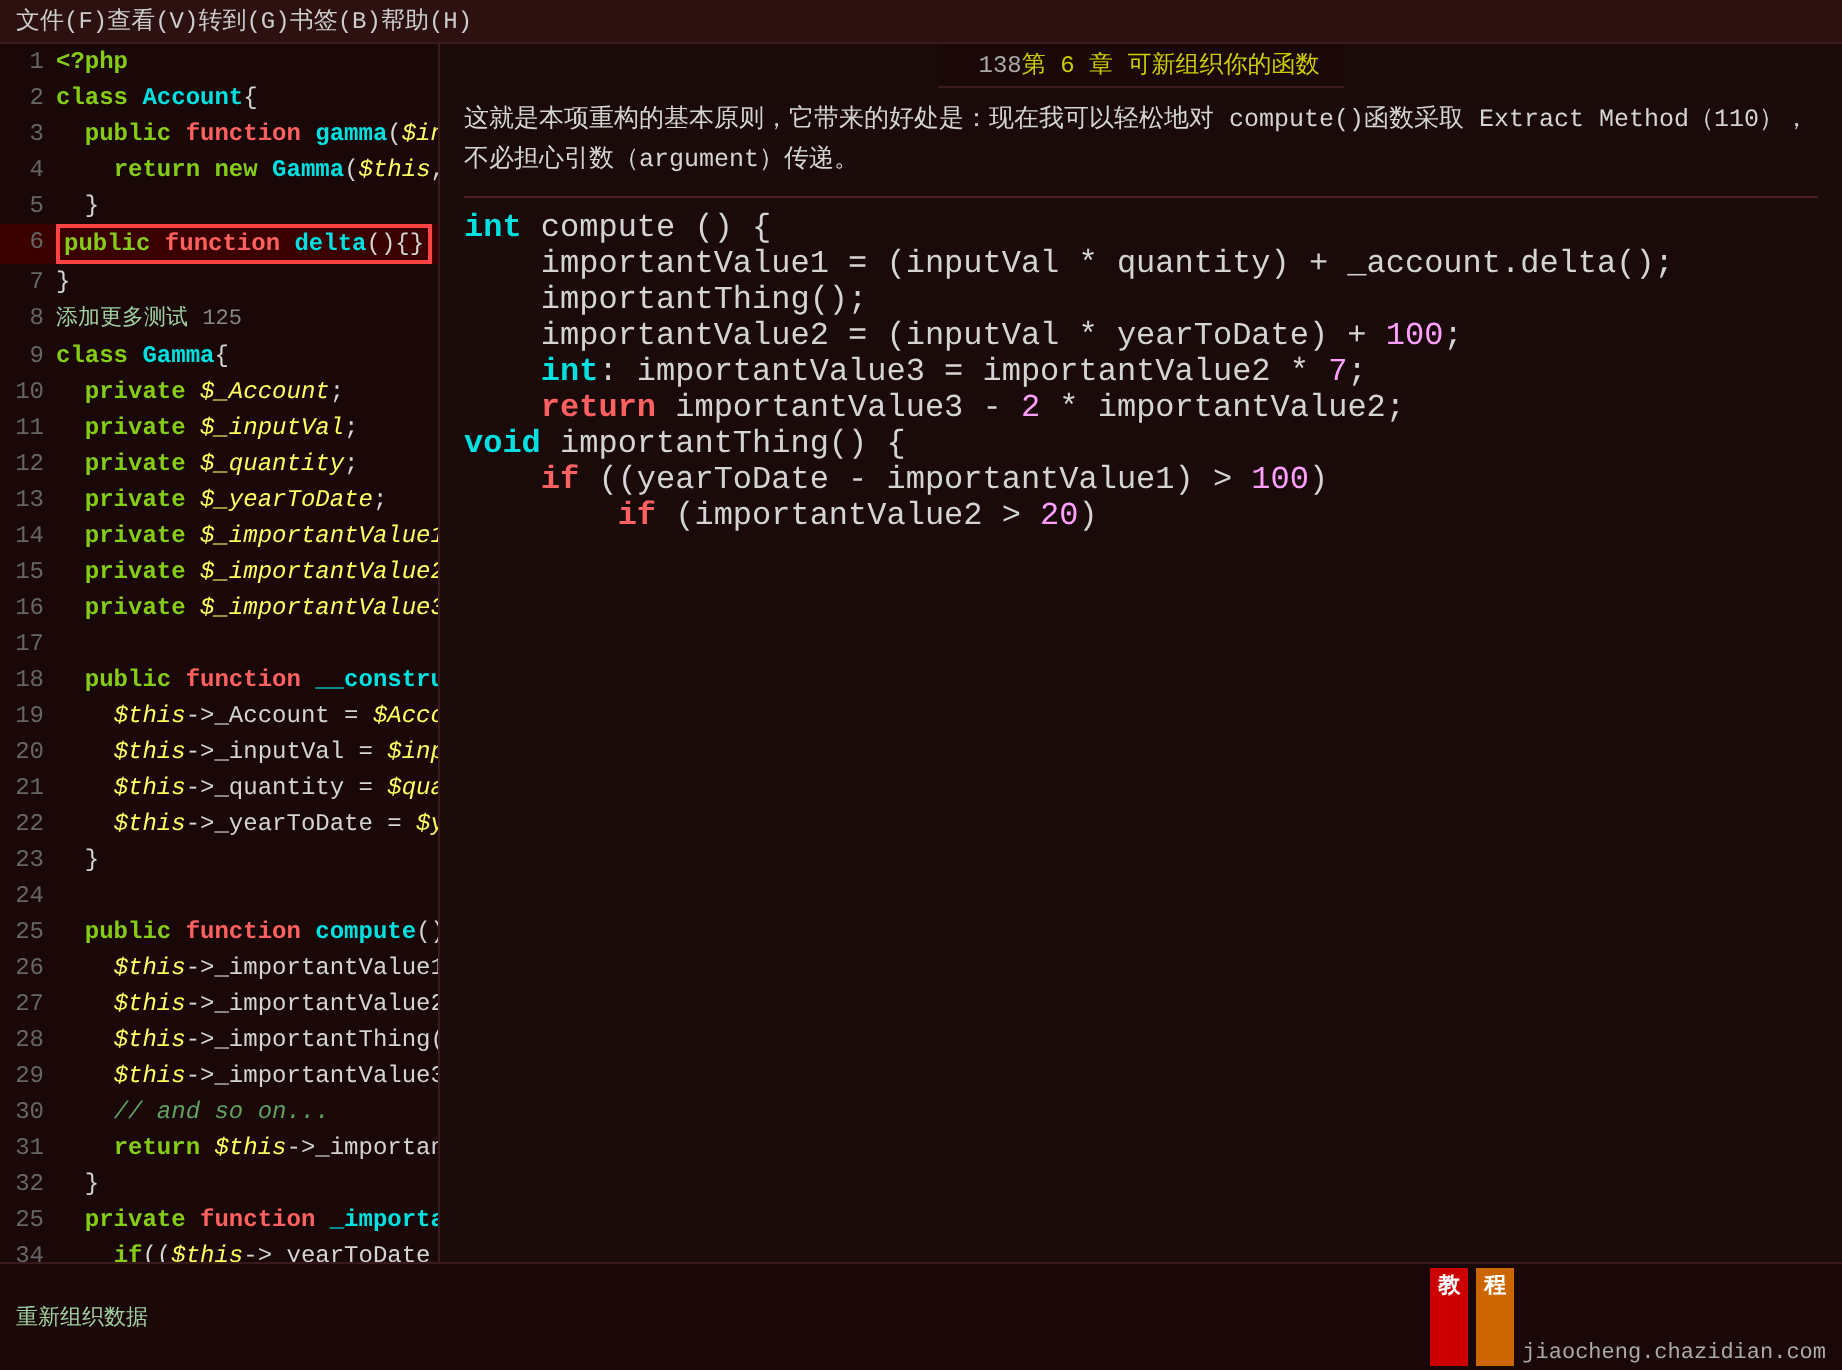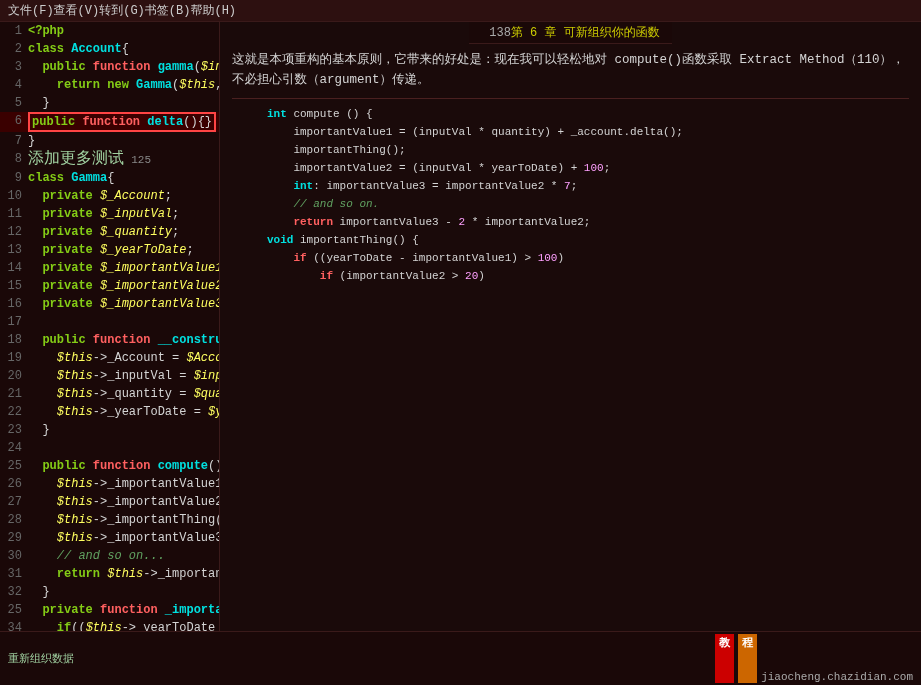--- a/index.html
+++ b/index.html
@@ -86,21 +86,21 @@
     .var { color: #ffff60; font-style: italic; }
     .comment { color: #60a060; font-style: italic; }
     .hl-line { background: #3a0000; }
     .hl-box {
       display: inline-block;
       border: 2px solid #ff4444;
       padding: 0 2px;
       background: #3a0000;
       line-height: 16px;
     }
-    .sidebar-item-text { color: #a0d0a0; font-size: 16px; }
+    .sidebar-item-text { color: #a0d0a0; font-size: 11px; }
     .sidebar-item-num { color: #888; font-size: 11px; }
 
     
     .right-panel {
       flex: 1;
       background: #1a0a0a;
       display: flex;
       flex-direction: column;
       overflow: hidden;
       align-items: center;
@@ -139,24 +139,23 @@
 
     .right-code .desc-text {
       color: #d4d4d4;
       font-size: 12.5px;
       margin-bottom: 8px;
       line-height: 20px;
     }
     .right-code .code-snippet {
       color: #d4d4d4;
       font-family: 'Courier New', monospace;
-      font-size: 11px;
+      font-size: 16px;
       line-height: 18px;
       margin-top: 6px;
-      margin-left: 35px;
     }
 
     .right-code .r-kw { color: #ff6060; font-weight: bold; }
     .right-code .r-fn { color: #00e0e0; font-weight: bold; }
     .right-code .r-comment { color: #60a060; font-style: italic; }
     .right-code .r-num { color: #ffa0ff; }
 
     .bottom-bar {
       background: #1a0808;
       display: flex;
@@ -352,21 +351,20 @@
       <div class="desc-text">这就是本项重构的基本原则，它带来的好处是：现在我可以轻松地对 compute()函数采取 Extract Method（110），不必担心引数（argument）传递。</div>
 
       <div class="divider-line"></div>
 
       <div class="code-snippet" id="right-code-block">
       <div><span class="r-fn">int</span> compute () {</div>
           <div>&nbsp;&nbsp;&nbsp;&nbsp;importantValue1 = (inputVal * quantity) + _account.delta();</div>
           <div>&nbsp;&nbsp;&nbsp;&nbsp;importantThing();</div>
           <div>&nbsp;&nbsp;&nbsp;&nbsp;importantValue2 = (inputVal * yearToDate) + <span class="r-num">100</span>;</div>
           <div>&nbsp;&nbsp;&nbsp;&nbsp;<span class="r-fn">int</span>: importantValue3 = importantValue2 * <span class="r-num">7</span>;</div>
-          <div>&nbsp;&nbsp;&nbsp;&nbsp;<span class="r-comment">// and so on.</span></div>
           <div>&nbsp;&nbsp;&nbsp;&nbsp;<span class="r-kw">return</span> importantValue3 - <span class="r-num">2</span> * importantValue2;</div>
           <div></div>
           <div><span class="r-fn">void</span> importantThing() {</div>
           <div>&nbsp;&nbsp;&nbsp;&nbsp;<span class="r-kw">if</span> ((yearToDate - importantValue1) &gt; <span class="r-num">100</span>)</div>
           <div>&nbsp;&nbsp;&nbsp;&nbsp;&nbsp;&nbsp;&nbsp;&nbsp;<span class="r-kw">if</span> (importantValue2 &gt; <span class="r-num">20</span>)</div>
         </div>
     </div>
   </div>
 
 </div>

